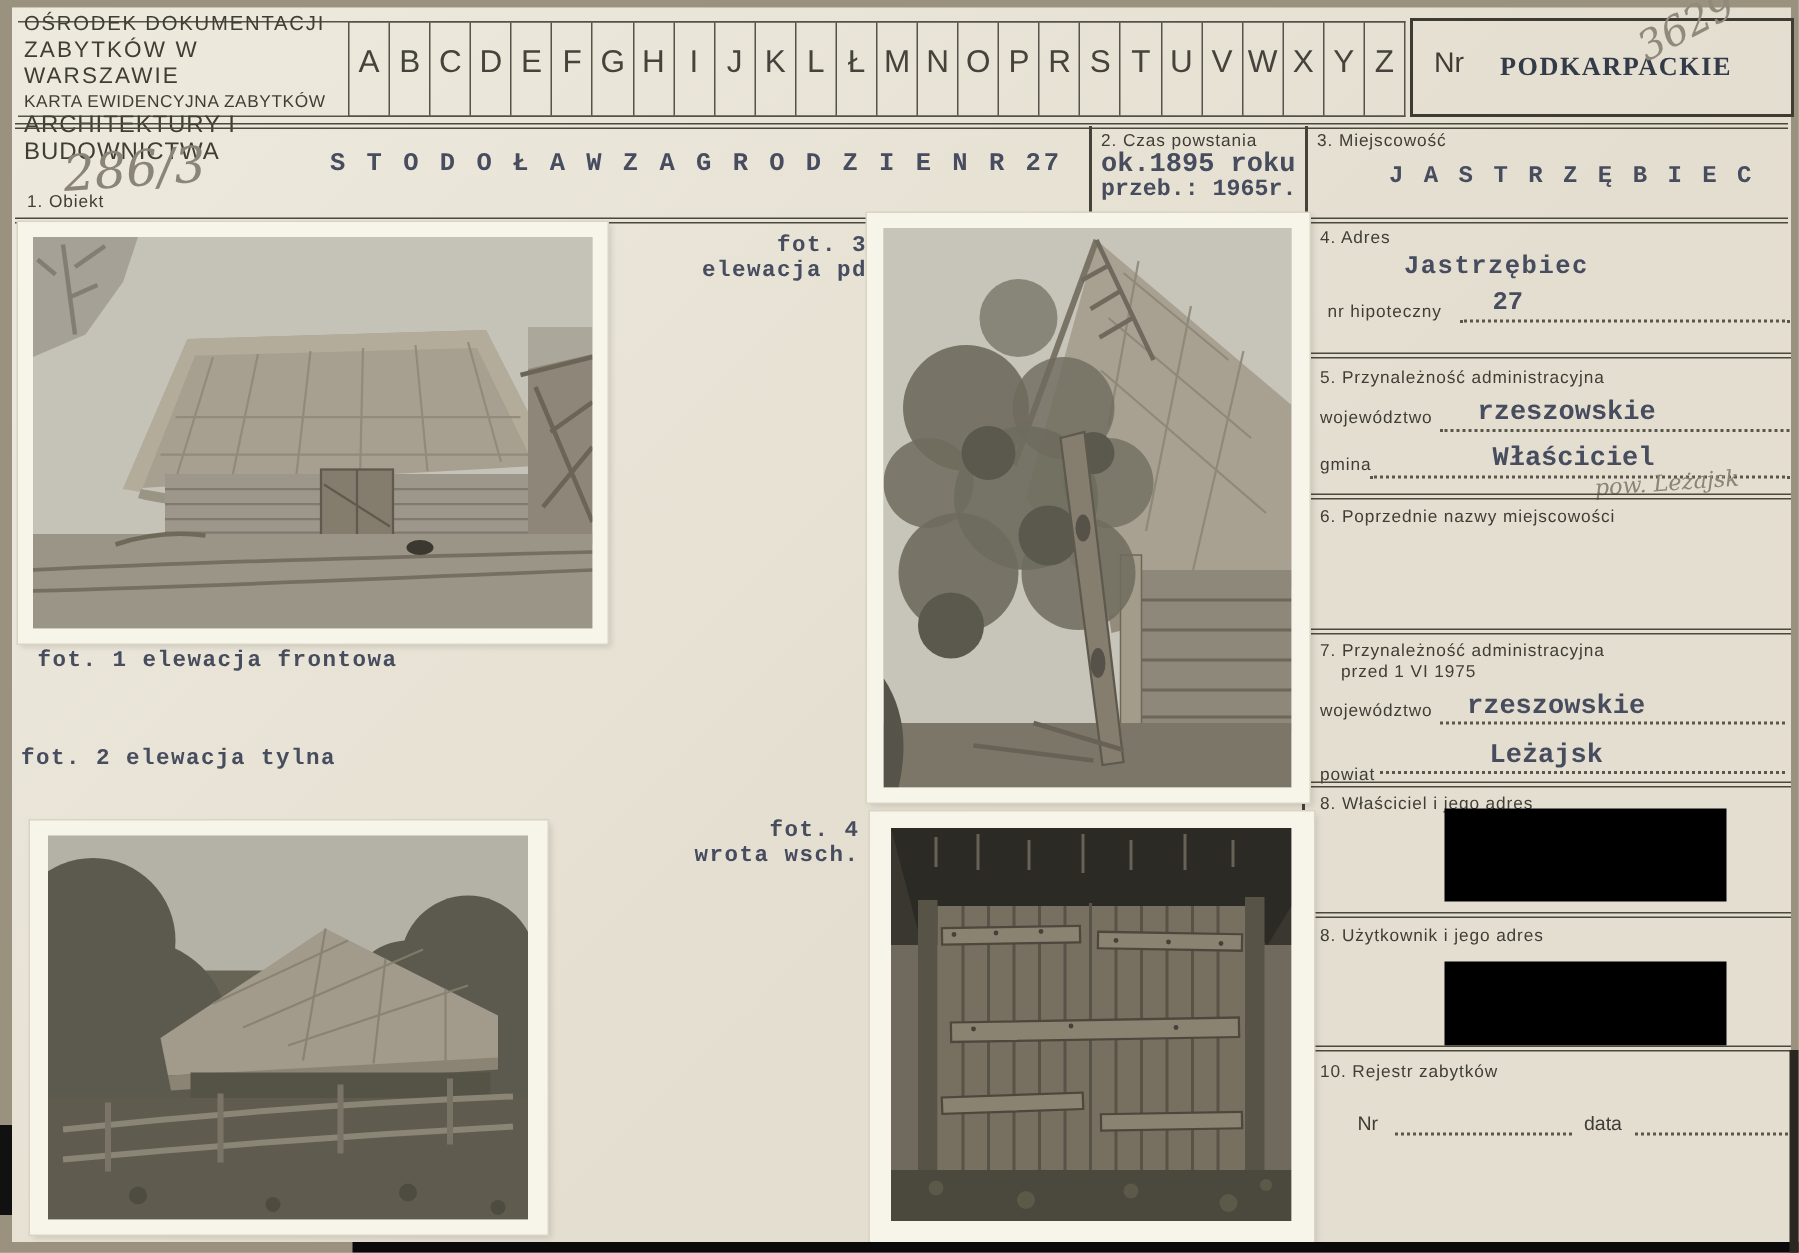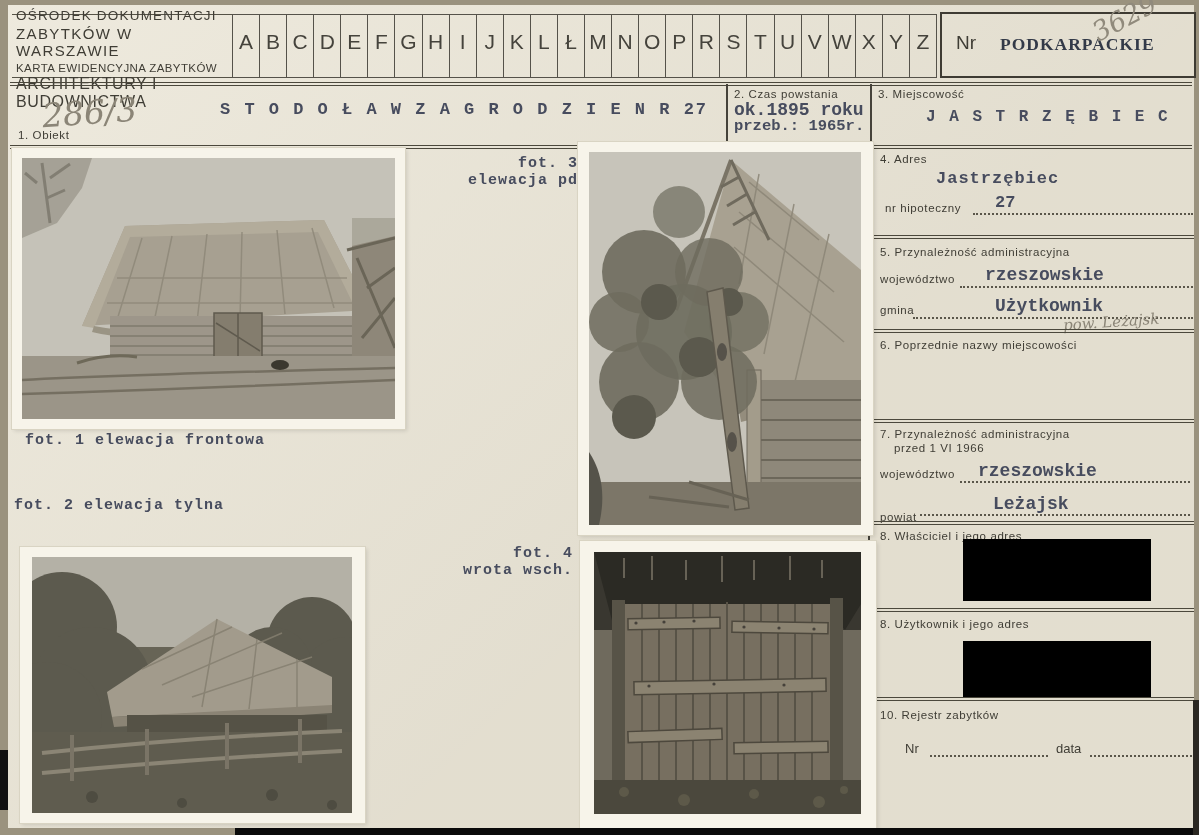--- a/index.html
+++ b/index.html
@@ -101,29 +101,29 @@
     <div class="abs dotted" style="left:965px;top:208px;width:220px;"></div>
     <span class="typed abs" style="left:987px;top:188px;font-size:17px;">27</span>
     <div class="abs hline" style="left:862px;top:230px;width:324px;"></div>
 
     <span class="print abs label" style="left:872px;top:241px;">5. Przynależność administracyjna</span>
     <span class="print abs label" style="left:872px;top:268px;">województwo</span>
     <div class="abs dotted" style="left:952px;top:281px;width:233px;"></div>
     <span class="typed abs" style="left:977px;top:260px;font-size:18px;">rzeszowskie</span>
     <span class="print abs label" style="left:872px;top:299px;">gmina</span>
     <div class="abs dotted" style="left:905px;top:312px;width:280px;"></div>
-    <span class="typed abs" style="left:987px;top:291px;font-size:18px;">Użytkownik</span>
+    <span class="typed abs" style="left:987px;top:291px;font-size:18px;">Właściciel</span>
     <span class="pencil abs" style="left:1055px;top:308px;font-size:15px;transform:rotate(-4deg);">pow. Leżajsk</span>
     <div class="abs hline" style="left:862px;top:324px;width:324px;"></div>
 
     <span class="print abs label" style="left:872px;top:334px;">6. Poprzednie nazwy miejscowości</span>
     <div class="abs hline" style="left:862px;top:414px;width:324px;"></div>
 
     <span class="print abs label" style="left:872px;top:423px;">7. Przynależność administracyjna</span>
-    <span class="print abs label" style="left:886px;top:437px;">przed 1 VI 1966</span>
+    <span class="print abs label" style="left:886px;top:437px;">przed 1 VI 1975</span>
     <span class="print abs label" style="left:872px;top:463px;">województwo</span>
     <div class="abs dotted" style="left:952px;top:476px;width:230px;"></div>
     <span class="typed abs" style="left:970px;top:456px;font-size:18px;">rzeszowskie</span>
     <span class="print abs label" style="left:872px;top:496px;margin-top:10px;">powiat</span>
     <div class="abs dotted" style="left:912px;top:509px;width:270px;"></div>
     <span class="typed abs" style="left:985px;top:489px;font-size:18px;">Leżajsk</span>
     <div class="abs hline" style="left:862px;top:516px;width:324px;"></div>
 
     <span class="print abs label" style="left:872px;top:525px;">8. Właściciel i jego adres</span>
     <div class="abs redaction" style="left:955px;top:534px;width:188px;height:62px;"></div>

